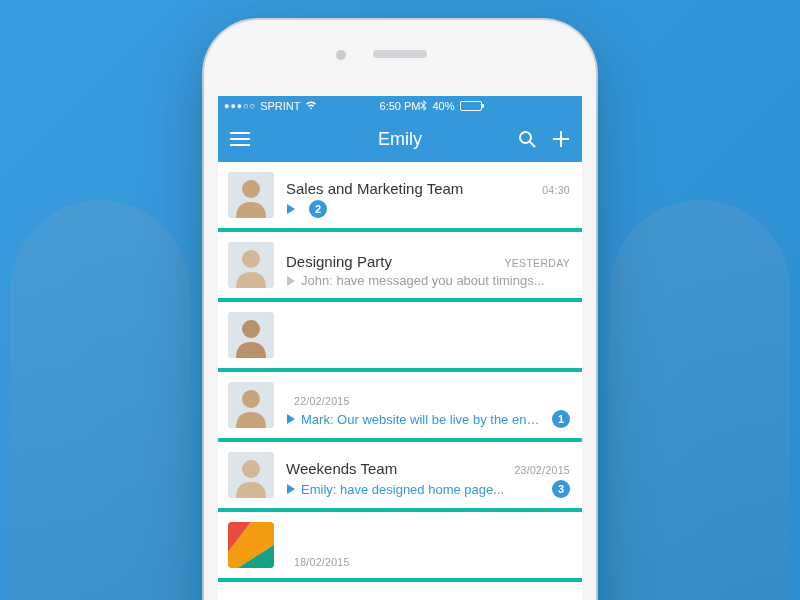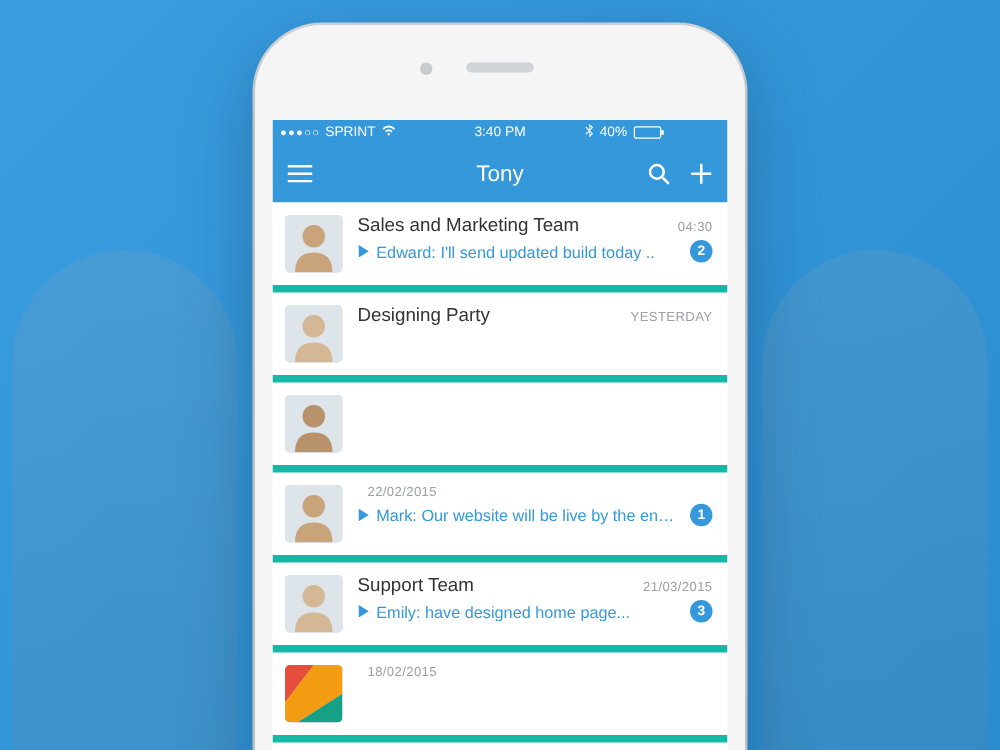--- a/index.html
+++ b/index.html
@@ -59,21 +59,21 @@
     height: 20px;
     background: #3498db;
     color: #fff;
     font-size: 11px;
     display: flex; align-items: center;
     padding: 0 6px;
   }
   .status-left { display: flex; align-items: center; gap: 4px; flex: 1; }
   .dots { letter-spacing: 1px; font-size: 9px; }
   .status-center { flex: 0 0 auto; font-weight: 500; }
-  .status-right { flex: 1; display: flex; justify-content: center; align-items: center; gap: 5px; }
+  .status-right { flex: 1; display: flex; justify-content: flex-start; align-items: center; gap: 5px; }
   .battery {
     width: 22px; height: 10px; border: 1px solid #fff; border-radius: 2px;
     position: relative;
   }
   .battery::after {
     content: ""; position: absolute; right: -3px; top: 2px;
     width: 2px; height: 4px; background: #fff; border-radius: 0 1px 1px 0;
   }
   .battery-fill { height: 100%; width: 40%; background: #fff; }
   .nav-bar {
@@ -82,23 +82,23 @@
     display: flex; align-items: center;
     padding: 0 12px;
     color: #fff;
   }
   .nav-left, .nav-right { flex: 0 0 66px; display: flex; align-items: center; gap: 16px; }
   .nav-right { justify-content: flex-end; }
   .nav-title { flex: 1; text-align: center; font-size: 18px; font-weight: 400; }
   .icon-btn { cursor: pointer; display: inline-flex; }
   .list { background: #fff; }
   .row {
-    display: flex; align-items: flex-start;
+    display: flex; align-items: flex-end;
     padding: 10px 12px 10px 10px;
-    border-bottom: 6px solid #14b8a6;
+    border-bottom: 4px solid #14b8a6;
     cursor: pointer;
     min-height: 66px;
   }
   .avatar {
     width: 46px; height: 46px; border-radius: 4px;
     background: #c8d0d8;
     flex: 0 0 46px;
     margin-right: 12px;
     display: flex; align-items: center; justify-content: center;
     overflow: hidden;
@@ -141,41 +141,41 @@
     <div class="status-bar">
       <div class="status-left">
         <span class="dots">●●●○○</span>
         <span>SPRINT</span>
         <span>
           <svg width="12" height="9" viewBox="0 0 12 9">
               <path d="M6 8.5 L7.2 7 Q6.6 6.4 6 6.4 Q5.4 6.4 4.8 7 Z M3 4.8 Q4.4 3.4 6 3.4 Q7.6 3.4 9 4.8 L8 5.9 Q7.1 5 6 5 Q4.9 5 4 5.9 Z M1 2.6 Q3.2 0.4 6 0.4 Q8.8 0.4 11 2.6 L10 3.7 Q8.2 1.9 6 1.9 Q3.8 1.9 2 3.7 Z" fill="#fff"></path>
             </svg>
         </span>
       </div>
-      <div class="status-center">3:40 PM</div>
+      <div class="status-center">6:50 PM</div>
       <div class="status-right">
         <span>
           <svg width="7" height="11" viewBox="0 0 7 11">
               <path d="M3.5 0 L6.5 3 L4 5.5 L6.5 8 L3.5 11 L3.5 6.2 L1 8.7 L0.3 8 L3 5.5 L0.3 3 L1 2.3 L3.5 4.8 Z M4.2 2.2 L4.2 4.3 L5.3 3.2 Z M4.2 6.7 L4.2 8.8 L5.3 7.8 Z" fill="#fff"></path>
             </svg>
         </span>
         <span>40%</span>
         <span class="battery"><span class="battery-fill"></span></span>
       </div>
     </div>
 
     <div class="nav-bar">
       <div class="nav-left">
         <span class="icon-btn">
           <svg width="20" height="14" viewBox="0 0 20 14">
               <path d="M0 1 H20 M0 7 H20 M0 13 H20" stroke="#fff" stroke-width="2"></path>
             </svg>
         </span>
       </div>
-      <div class="nav-title">Tony</div>
+      <div class="nav-title">Emily</div>
       <div class="nav-right">
         <span class="icon-btn">
           <svg width="18" height="18" viewBox="0 0 18 18">
               <circle cx="7.5" cy="7.5" r="5.5" fill="none" stroke="#fff" stroke-width="2"></circle>
               <line x1="12" y1="12" x2="17" y2="17" stroke="#fff" stroke-width="2"></line>
             </svg>
         </span>
         <span class="icon-btn">
           <svg width="18" height="18" viewBox="0 0 18 18">
               <path d="M9 1 V17 M1 9 H17" stroke="#fff" stroke-width="2"></path>
@@ -197,37 +197,44 @@
             <div class="title-line">
               <div class="chat-title">Sales and Marketing Team</div>
               <div class="timestamp">04:30</div>
             </div>
             <div class="preview-line">
               <span class="preview-icon">
                 <svg width="10" height="10" viewBox="0 0 10 10">
                   <polygon points="1,0 9,5 1,10" fill="#3498db"></polygon>
                 </svg>
               </span>
-              <div class="preview-text unread">Edward: I'll send updated build today ..</div>
               <div class="badge">2</div>
             </div>
           </div>
         </div>
         <div class="row">
           <div class="avatar">
             <svg viewBox="0 0 46 46">
               <rect width="46" height="46" fill="#dde4ea"></rect>
               <circle cx="23" cy="17" r="9" fill="#d4b896"></circle>
               <path d="M8 46 Q8 30 23 30 Q38 30 38 46 Z" fill="#d4b896"></path>
             </svg>
           </div>
           <div class="content">
             <div class="title-line">
               <div class="chat-title">Designing Party</div>
               <div class="timestamp">YESTERDAY</div>
+            </div>
+            <div class="preview-line">
+              <span class="preview-icon">
+                <svg width="10" height="10" viewBox="0 0 10 10">
+                  <polygon points="1,0 9,5 1,10" fill="#bfc5cb"></polygon>
+                </svg>
+              </span>
+              <div class="preview-text read">John: have messaged you about timings...</div>
             </div>
           </div>
         </div>
         <div class="row">
           <div class="avatar">
             <svg viewBox="0 0 46 46">
               <rect width="46" height="46" fill="#dde4ea"></rect>
               <circle cx="23" cy="17" r="9" fill="#b8926a"></circle>
               <path d="M8 46 Q8 30 23 30 Q38 30 38 46 Z" fill="#b8926a"></path>
             </svg>
@@ -259,22 +266,22 @@
         <div class="row">
           <div class="avatar">
             <svg viewBox="0 0 46 46">
               <rect width="46" height="46" fill="#dde4ea"></rect>
               <circle cx="23" cy="17" r="9" fill="#d4b896"></circle>
               <path d="M8 46 Q8 30 23 30 Q38 30 38 46 Z" fill="#d4b896"></path>
             </svg>
           </div>
           <div class="content">
             <div class="title-line">
-              <div class="chat-title">Support Team</div>
-              <div class="timestamp">21/03/2015</div>
+              <div class="chat-title">Weekends Team</div>
+              <div class="timestamp">23/02/2015</div>
             </div>
             <div class="preview-line">
               <span class="preview-icon">
                 <svg width="10" height="10" viewBox="0 0 10 10">
                   <polygon points="1,0 9,5 1,10" fill="#3498db"></polygon>
                 </svg>
               </span>
               <div class="preview-text unread">Emily: have designed home page...</div>
               <div class="badge">3</div>
             </div>

